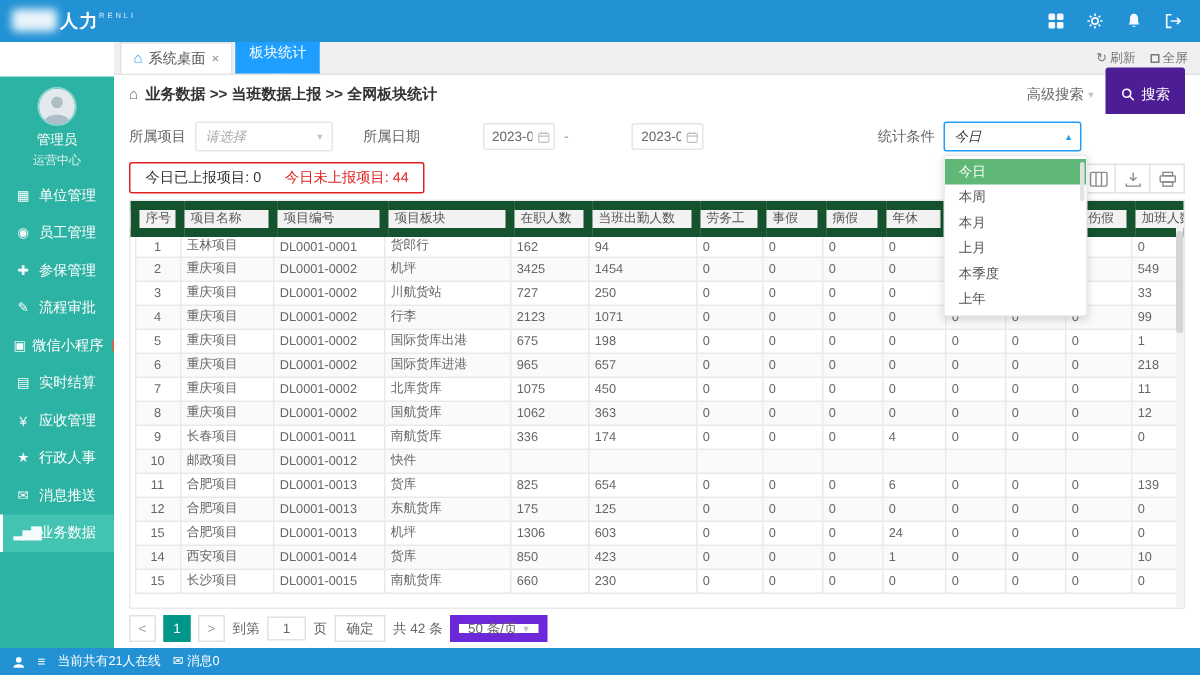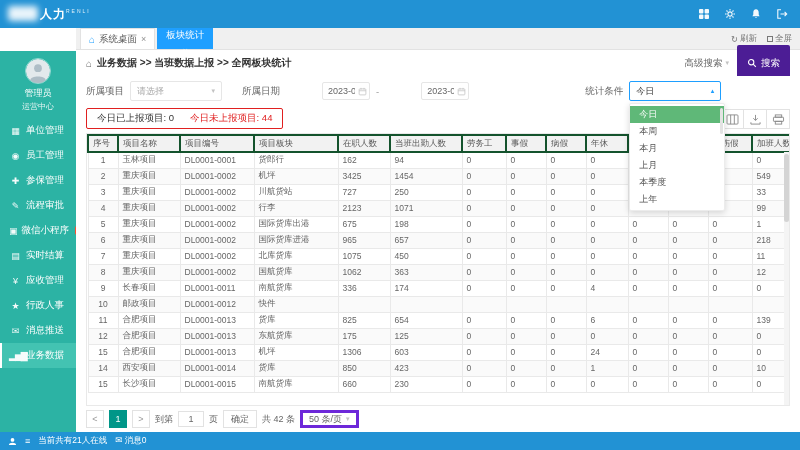--- a/index.html
+++ b/index.html
@@ -66,21 +66,21 @@
   .adv { display:flex; align-items:center; gap:3px; cursor:pointer; }
   .search-btn { display:flex; align-items:center; gap:4px; background:#4c1d95; color:#fff; border:none;
                 border-radius:2px; height:36px; padding:0 10px; font-size:9.5px; cursor:pointer;
                 font-family:inherit; }
 
   .filterbar { height:30px; display:flex; align-items:center; gap:6px; padding:0 10px; background:#fff;
                font-size:9.5px; color:#666; position:relative; z-index:30; flex:none; }
   .flabel { white-space:nowrap; }
   .select { height:20px; width:92px; border:1px solid #e6e6e6; border-radius:2px; background:#fff;
             display:flex; align-items:center; justify-content:space-between; padding:0 6px; cursor:pointer; }
-  .sel-val { font-size:9px; color:#333; }
+  .sel-val { font-size:9px; color:#333;font-style:italic; }
   .sel-val.muted { color:#aaa; }
   .caret { font-size:7px; color:#c2c2c2; }
   .gap { margin-left:14px; }
   .dateinput { position:relative; width:84px; height:18px;padding-left:36px; }
   .dateinput input { width:100%; height:100%; border:1px solid #e6e6e6; border-radius:2px; font-size:9px;
                      color:#666; padding:0 14px 0 5px; font-family:inherit; outline:none; }
   .cal-ic { position:absolute; right:3px; top:5px; pointer-events:none; }
   .dash { color:#999; }
   .statgroup { margin-left:110px; display:flex; align-items:center; gap:6px; }
   .selwrap { position:relative; }
@@ -99,39 +99,39 @@
   .alertbox { border:1px solid #e02020; border-radius:2px; padding:3px 10px; font-size:9.5px;
               display:flex; gap:16px; background:#fff; }
   .alert-dark { color:#333; }
   .alert-red { color:#e02020; }
   .toolicons { display:flex; }
   .toolbtn { width:24px; height:20px; border:1px solid #e2e2e2; background:#fff; display:flex;
              align-items:center; justify-content:center; cursor:pointer; margin-left:-1px; }
 
   .tablewrap { flex:1; margin:0 10px; border:1px solid #e9e9e9; overflow:hidden; position:relative; background:#fff; }
   table { width:100%; border-collapse:collapse; table-layout:fixed; font-size:8.5px; color:#666; }
-  th { background:#f2f2f2; color:#555; font-weight:normal; border:2px solid #14532d; height:17px;
+  th { background:#f2f2f2; color:#555; font-weight:normal; border:6px solid #14532d; height:17px;
        padding:0 4px; text-align:left; white-space:nowrap; overflow:hidden; }
   td { border:1px solid #e9e9e9; height:16px; padding:0 4px; white-space:nowrap; overflow:hidden; }
   tbody tr:nth-child(even) td { background:#fafafa; }
   td.c { text-align:center; }
   .vscroll { position:absolute; top:18px; right:0; bottom:0; width:5px; background:#f4f4f4; }
   .vthumb { width:5px; height:68px; background:#d4d4d4; border-radius:3px; margin-top:2px; cursor:grab; }
 
   .pager { height:26px; display:flex; align-items:center; gap:5px; padding:0 10px; font-size:9px;
            color:#666; background:#fff; flex:none; }
   .pbtn { min-width:18px; height:18px; border:1px solid #e2e2e2; background:#fff; color:#999;
           display:flex; align-items:center; justify-content:center; padding:0 5px; cursor:pointer;
           font-size:9px; font-family:inherit; }
   .pbtn.on { background:#009688; border-color:#009688; color:#fff; }
   .pinput { width:26px; height:16px; border:1px solid #e2e2e2; font-size:9px; text-align:center;
             color:#666; font-family:inherit; outline:none; }
   .pconfirm { height:18px; border:1px solid #e2e2e2; background:#fff; color:#666; font-size:9px;
               padding:0 7px; cursor:pointer; font-family:inherit; }
-  .psel { height:18px; border:3px solid #6d28d9; display:flex; align-items:center; gap:4px;
+  .psel { height:18px; border:6px solid #6d28d9; display:flex; align-items:center; gap:4px;
           padding:0 6px; cursor:pointer; background:#fff; }
 </style>
 </head>
 <body>
 
 <div class="stage">
 
   <header class="topbar">
     <div class="logo">
       <span class="logo-blur"></span>

